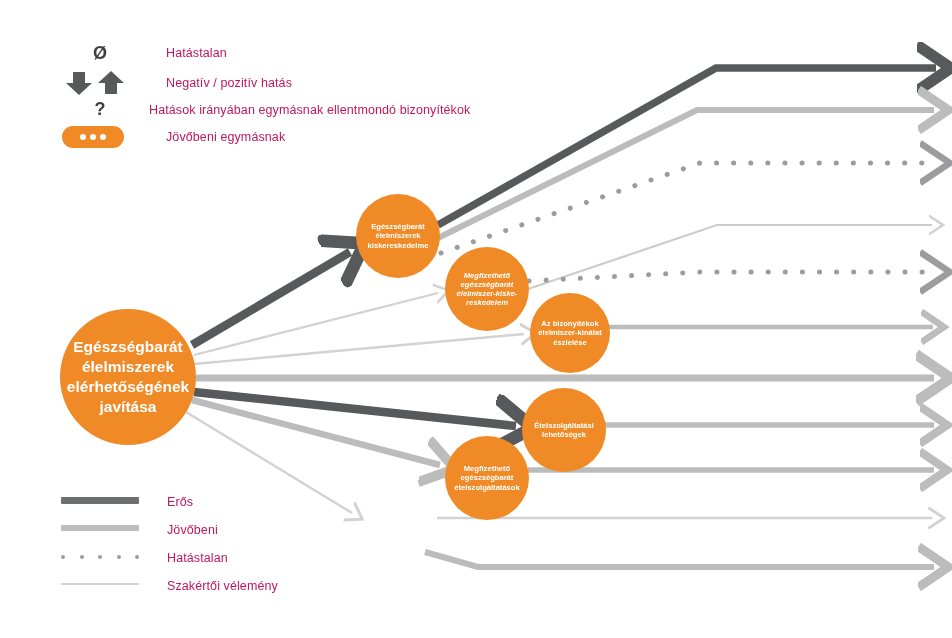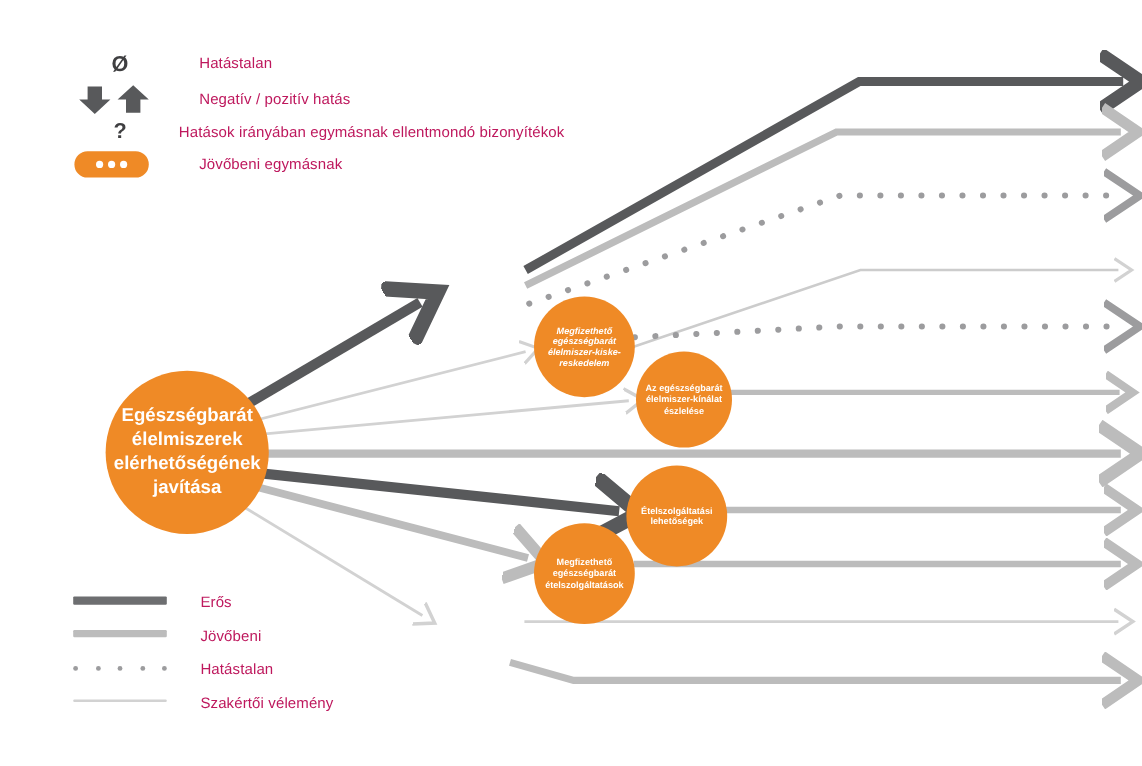--- a/index.html
+++ b/index.html
@@ -41,21 +41,21 @@
     position:absolute;
     border-radius:50%;
     background:#ef8a26;
     color:#ffffff;
     display:flex;align-items:center;justify-content:center;
     text-align:center;
     font-weight:bold;
     line-height:1.22;
     box-sizing:border-box;
   }
-  .node.main{font-size:15.5px;line-height:1.3;padding:6px;margin-left:28px;}
+  .node.main{font-size:15.5px;line-height:1.3;padding:6px;}
   .node.sub{font-size:7.6px;padding:5px;}
 </style>
 </head>
 <body>
 
 <div id="stage">
 
   <svg class="layer" viewBox="0 0 952 638">
     <defs>
       <marker id="ahStrong" markerWidth="7" markerHeight="7" refX="2.6" refY="3.5" orient="auto">
@@ -136,24 +136,25 @@
       <path d="M192,400 L440,465" fill="none" stroke="#bcbcbc" stroke-width="6.5" marker-end="url(#ahMed)"></path>
     </g>
 
     <g>
       <path d="M186,412 L352,513" fill="none" stroke="#d2d2d2" stroke-width="2.4" marker-end="url(#ahThin)"></path>
     </g>
   </svg>
 
   <div class="node main" style="left:60px;top:309px;width:136px;height:136px;">Egészségbarát élelmiszerek elérhetőségének javítása</div>
 
+  <div class="node sub" style="left:356px;top:194px;width:84px;height:84px;">Egészségbarát élelmiszerek kiskereskedelme</div>
 
   <div class="node sub" style="left:445px;top:247px;width:84px;height:84px;font-style:italic;">Megfizethető egészségbarát élelmiszer-kiske-reskedelem</div>
 
-  <div class="node sub" style="left:530px;top:293px;width:80px;height:80px;">Az egészségbarát élelmiszer-kínálat észlelése</div>
+  <div class="node sub" style="left:530px;top:293px;width:80px;height:80px;">Az bizonyítékok élelmiszer-kínálat észlelése</div>
 
   <div class="node sub" style="left:445px;top:436px;width:84px;height:84px;">Megfizethető egészségbarát ételszolgáltatások</div>
 
   <div class="node sub" style="left:522px;top:388px;width:84px;height:84px;">Ételszolgáltatási lehetőségek</div>
 
 
   <div class="legend-glyph" style="left:78px;top:43px;width:44px;">Ø</div>
   <div class="legend-text" style="left:166px;top:46px;">Hatástalan</div>
 
   <svg style="position:absolute;left:60px;top:70px;width:70px;height:26px;" viewBox="0 0 70 26">

